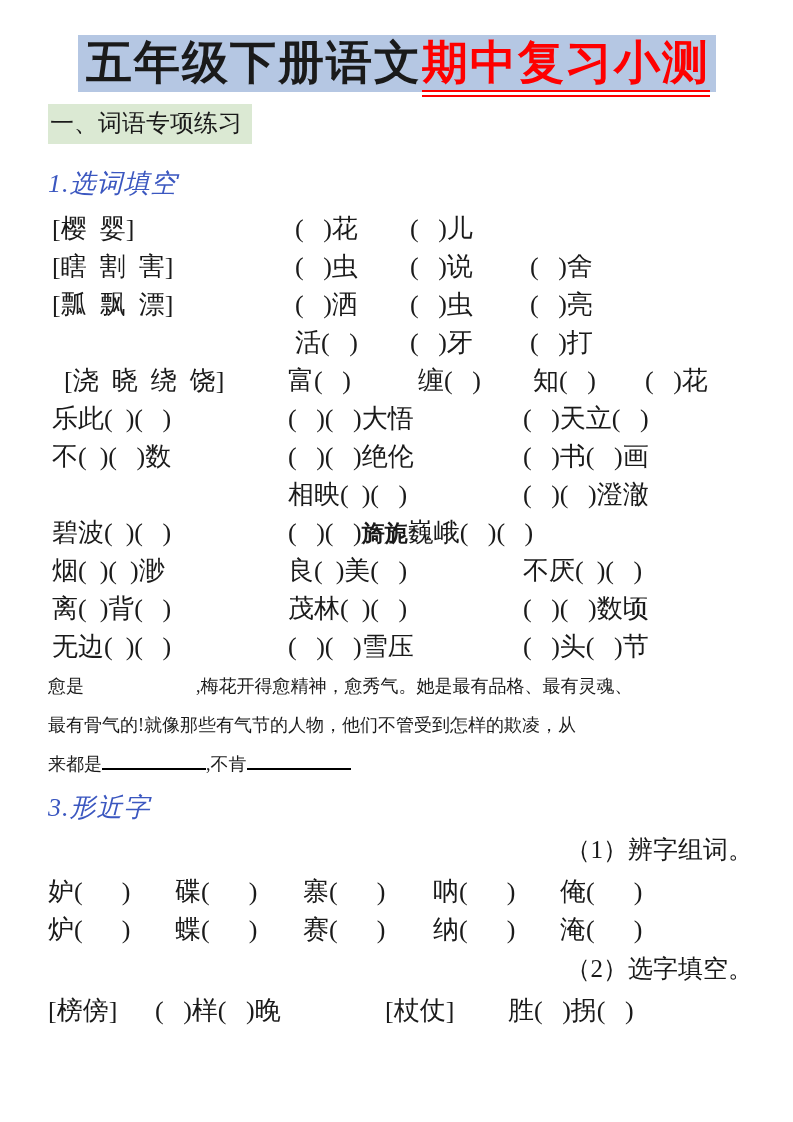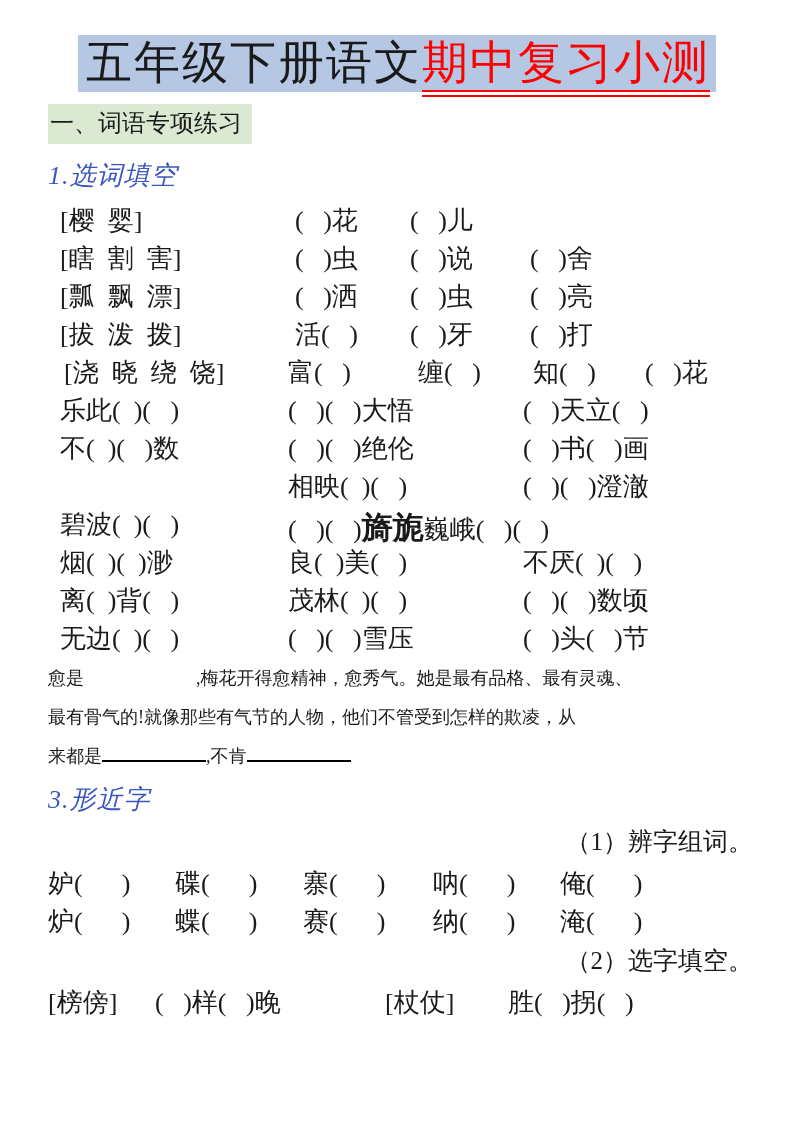--- a/index.html
+++ b/index.html
@@ -7,34 +7,34 @@
   }
   *{margin:0;padding:0;box-sizing:border-box;}
   html,body{background:#ffffff;}
   .page{
     width:793px;height:1122px;background:#ffffff;
     padding:34px 40px 20px 48px;overflow:hidden;
     font-family:"Liberation Serif","DejaVu Serif",serif;
     color:var(--ink);
   }
   
-  .title-wrap{margin:0 0 12px 30px;font-size:46px;font-weight:normal;letter-spacing:2px;line-height:1.25;}
+  .title-wrap{margin:0 0 12px 30px;font-size:46px;font-weight:bold;letter-spacing:2px;line-height:1.25;}
   .title-hl{background:var(--title-bg);padding:2px 6px 4px 8px;}
   .title-red{color:var(--red);border-bottom:7px double var(--red);padding-bottom:2px;}
   
-  .h-green{display:inline-block;background:var(--green-bg);font-size:24px;padding:3px 10px 5px 2px;margin:0 0 8px 0;}
+  .h-green{display:inline-block;background:var(--green-bg);font-size:24px;padding:3px 10px 5px 2px;margin:0 0 16px 0;}
   .h-blue{color:var(--blue);font-size:26px;font-style:italic;margin:6px 0 8px 0;letter-spacing:1px;}
   
   .r{position:relative;height:38px;font-size:26px;}
   .r>span{position:absolute;top:2px;white-space:pre;}
-  .bold-fallback{font-weight:bold;font-family:"DejaVu Sans","Liberation Sans",sans-serif;font-size:31px;}
+  .bold-fallback{font-weight:bold;font-family:"DejaVu Sans","Liberation Sans",sans-serif;font-size:23px;}
   
-  .s1-c0{left:12px;} .s1-c1{left:247px;} .s1-c2{left:362px;} .s1-c3{left:482px;}
+  .s1-c0{left:4px;} .s1-c1{left:247px;} .s1-c2{left:362px;} .s1-c3{left:482px;}
   .s1-d0{left:16px;} .s1-d1{left:240px;} .s1-d2{left:370px;} .s1-d3{left:485px;} .s1-d4{left:597px;}
-  .s2-c0{left:12px;} .s2-c1{left:240px;} .s2-c2{left:475px;}
+  .s2-c0{left:4px;} .s2-c1{left:240px;} .s2-c2{left:475px;}
   .s3-c0{left:0;} .s3-c1{left:127px;} .s3-c2{left:255px;} .s3-c3{left:385px;} .s3-c4{left:512px;}
   .s4-c0{left:0;} .s4-c1{left:107px;} .s4-c2{left:337px;} .s4-c3{left:460px;}
   
   .para{font-size:18px;line-height:39px;margin-top:2px;}
   .gap{display:inline-block;width:112px;}
   .blank{display:inline-block;width:104px;height:1em;border-bottom:2px solid #000;vertical-align:baseline;}
   .sub-label{font-size:25px;margin:4px 0 6px 0;text-align:right;}
 </style>
 </head>
 <body>
@@ -61,21 +61,20 @@
     <span class="s1-c2">(&nbsp;&nbsp;&nbsp;)说</span>
     <span class="s1-c3">(&nbsp;&nbsp;&nbsp;)舍</span>
   </div>
   <div class="r">
     <span class="s1-c0">[瓢&nbsp;&nbsp;飘&nbsp;&nbsp;漂]</span>
     <span class="s1-c1">(&nbsp;&nbsp;&nbsp;)洒</span>
     <span class="s1-c2">(&nbsp;&nbsp;&nbsp;)虫</span>
     <span class="s1-c3">(&nbsp;&nbsp;&nbsp;)亮</span>
   </div>
   <div class="r">
-    <span class="s1-c0">[拔&nbsp;&nbsp;泼&nbsp;&nbsp;拨]</span>
     <span class="s1-c1">活(&nbsp;&nbsp;&nbsp;)</span>
     <span class="s1-c2">(&nbsp;&nbsp;&nbsp;)牙</span>
     <span class="s1-c3">(&nbsp;&nbsp;&nbsp;)打</span>
   </div>
   <div class="r">
     <span class="s1-d0">[浇&nbsp;&nbsp;晓&nbsp;&nbsp;绕&nbsp;&nbsp;饶]</span>
     <span class="s1-d1">富(&nbsp;&nbsp;&nbsp;)</span>
     <span class="s1-d2">缠(&nbsp;&nbsp;&nbsp;)</span>
     <span class="s1-d3">知(&nbsp;&nbsp;&nbsp;)</span>
     <span class="s1-d4">(&nbsp;&nbsp;&nbsp;)花</span>

